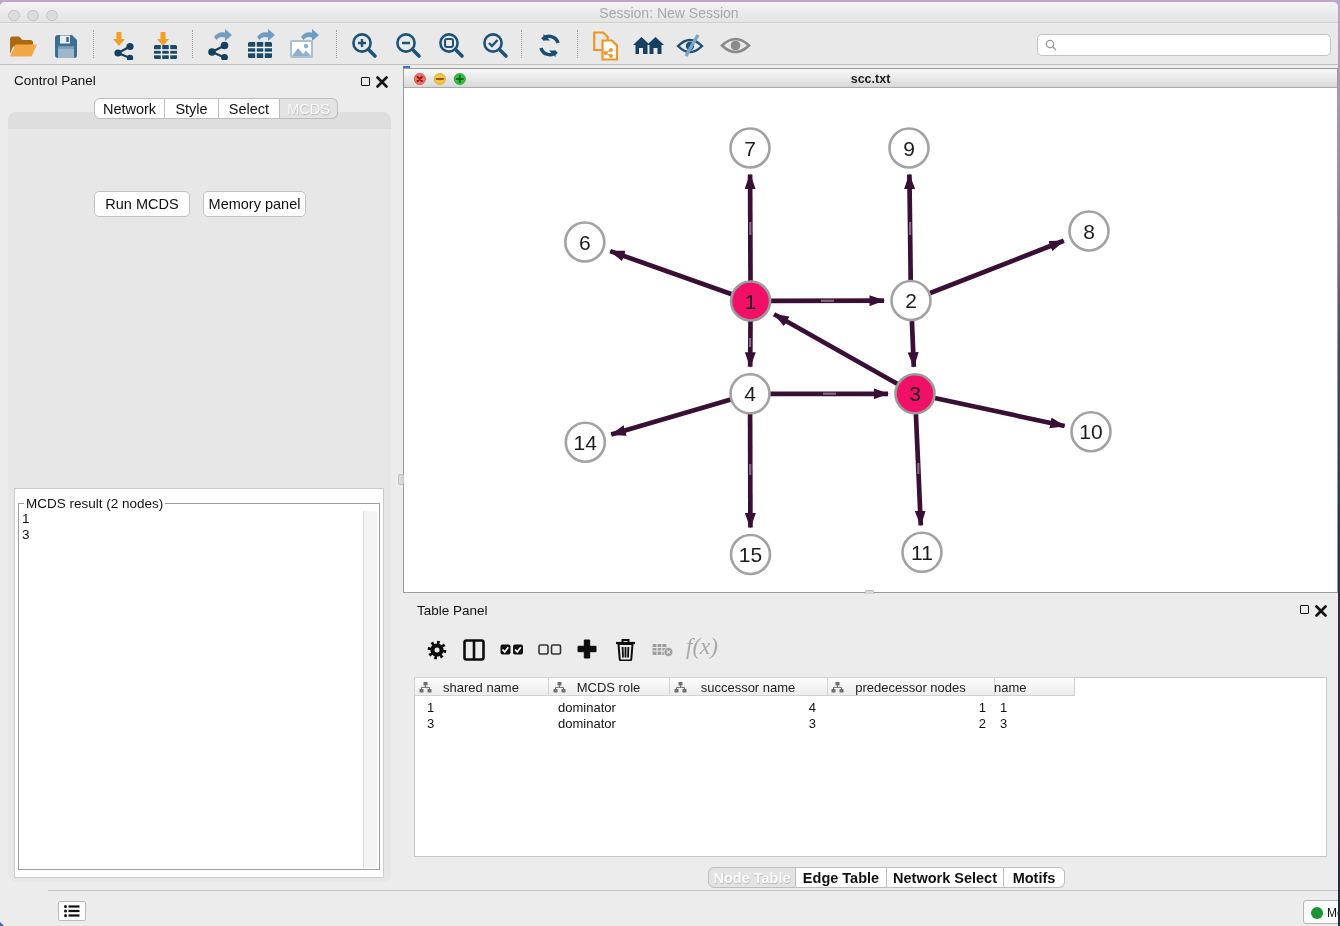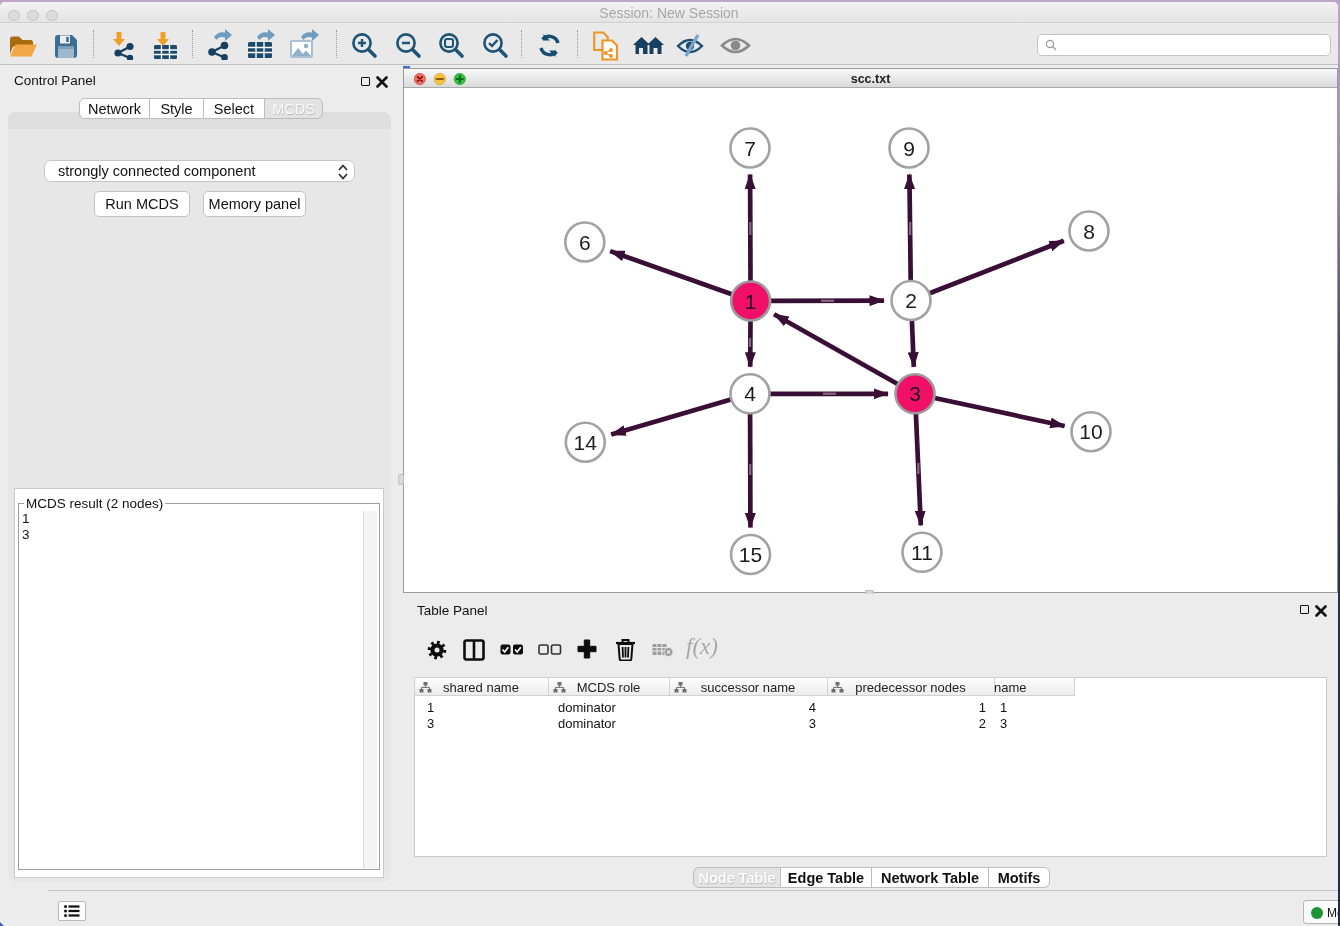--- a/index.html
+++ b/index.html
@@ -15,21 +15,21 @@
 
   
   .toolbar { position:absolute; left:0; top:22px; width:100%; height:41px; background:#e9e9e9; border-bottom:1px solid #c0c0c0; }
   .tsep { position:absolute; top:6px; height:28px; width:0; border-left:1px dotted #9a9a9a; }
 
   
   .cp-title { position:absolute; left:14px; top:71px; font-size:13.5px; color:#111; }
   .icon-float { position:absolute; width:9px; height:9px; border:1.6px solid #111; border-radius:1px; }
   .tabs { position:absolute; display:flex; }
   .tab { height:21px; background:#fff; border:1px solid #bdbdbd; border-left:none; font-size:14.5px; color:#111; display:flex; align-items:center; justify-content:center; }
-  .tab.first { border-left:1px solid #bdbdbd; border-radius:6px 0 0 6px; }
+  .tab.first { border-left:1px solid #bdbdbd; border-radius:6px 0 0 6px;margin-left:15px; }
   .tab.last { border-radius:0 6px 6px 0; }
   .tab.sel { background:#e3e3e3; color:#fcfcfc; text-shadow:0.5px 1px 1px #b5b5b5; }
   .pane { position:absolute; left:8px; top:110px; width:383px; height:770px; background:#e7e7e7; border-radius:8px; }
   .pane-top { position:absolute; left:8px; top:110px; width:383px; height:17px; background:#dedede; border-radius:8px 8px 0 0; }
   .btn { position:absolute; height:26px; background:#fff; border:1px solid #c2c2c2; border-radius:5px; font-size:14.5px; color:#111; display:flex; align-items:center; justify-content:center; }
 
   
   .netwin { position:absolute; left:403px; top:66px; width:935px; height:525px; border:1px solid #9b9b9b; background:#fff; }
   .netwin-title { position:absolute; left:0; top:0; width:100%; height:19px; background:linear-gradient(#f9f9f9,#d9d9d9); border-bottom:1px solid #aaa; }
 
@@ -196,27 +196,20 @@
   <div class="pane"></div>
   <div class="pane-top"></div>
 
   <div class="tabs" style="left:79px; top:96px;">
     <div class="tab first" style="width:71px;">Network</div>
     <div class="tab" style="width:54px;">Style</div>
     <div class="tab" style="width:61px;">Select</div>
     <div class="tab sel last" style="width:58px;">MCDS</div>
   </div>
 
-  <div class="abs" style="left:44px; top:158px; width:311px; height:22px; background:#fff; border:1px solid #c6c6c6; border-radius:7px;">
-    <div class="abs" style="left:13px; top:2px; font-size:14.5px; color:#111;">strongly connected component</div>
-    <svg class="abs" style="right:5px; top:3px;" width="12" height="16" viewBox="0 0 12 16">
-        <path d="M2 6 L6 1.5 L10 6" fill="none" stroke="#333" stroke-width="1.8" stroke-linejoin="round"></path>
-        <path d="M2 10 L6 14.5 L10 10" fill="none" stroke="#333" stroke-width="1.8" stroke-linejoin="round"></path>
-      </svg>
-  </div>
   <div class="btn" style="left:94px; top:189px; width:96px;">Run MCDS</div>
   <div class="btn" style="left:203px; top:189px; width:103px;">Memory panel</div>
 
   <div class="abs" style="left:14px; top:486px; width:370px; height:390px; background:#fff; border:1px solid #cbcbcb;"></div>
   <div class="abs" style="left:18px; top:501px; width:362px; height:367px; background:#fff; border:1px solid #9d9d9d;"></div>
   <div class="abs" style="left:24px; top:494px; font-size:13.5px; color:#111; background:#fff; padding:0 2px;">MCDS result (2 nodes)</div>
   <div class="abs" style="left:363px; top:509px; width:14px; height:357px; background:#f4f4f4; border-left:1px solid #dcdcdc;"></div>
   <div class="abs" style="left:22px; top:509px; font-size:13.5px; color:#111; line-height:16px;">1<br>3</div>
 
   <div class="abs" style="left:403px; top:64px; width:7px; height:3px; background:#3d6fd0;"></div>
@@ -407,21 +400,21 @@
     <div class="abs" style="left:597px; top:106px; font-size:13px; color:#111;">1</div>
     <div class="abs" style="left:24px; top:122px; font-size:13px; color:#111;">3</div>
     <div class="abs" style="left:155px; top:122px; font-size:13px; color:#111;">dominator</div>
     <div class="abs" style="left:350px; top:122px; width:63px; text-align:right; font-size:13px; color:#111;">3</div>
     <div class="abs" style="left:520px; top:122px; width:63px; text-align:right; font-size:13px; color:#111;">2</div>
     <div class="abs" style="left:597px; top:122px; font-size:13px; color:#111;">3</div>
 
     <div class="tabs" style="left:290px; top:273px;">
       <div class="tab first sel" style="width:88px; font-weight:bold;">Node Table</div>
       <div class="tab" style="width:91px; font-weight:bold;">Edge Table</div>
-      <div class="tab" style="width:117px; font-weight:bold;">Network Table</div>
+      <div class="tab" style="width:117px; font-weight:bold;">Network Select</div>
       <div class="tab last" style="width:61px; font-weight:bold;">Motifs</div>
     </div>
   </div>
 
   <div class="abs" style="left:0; top:888px; width:1338px; height:36px; background:#ececec; border-top:1px solid #c6c6c6;margin-left:48px;">
     <div class="abs" style="left:10px; top:10px; width:28px; height:20px; background:#fdfdfd; border:1px solid #b9b9b9; border-radius:2px;">
       <svg width="16" height="12" style="position:absolute;left:5px;top:3px;" viewBox="0 0 16 12">
         <g fill="#111">
             <circle cx="1.5" cy="1.5" r="1.5"></circle>
             <circle cx="1.5" cy="6" r="1.5"></circle>

